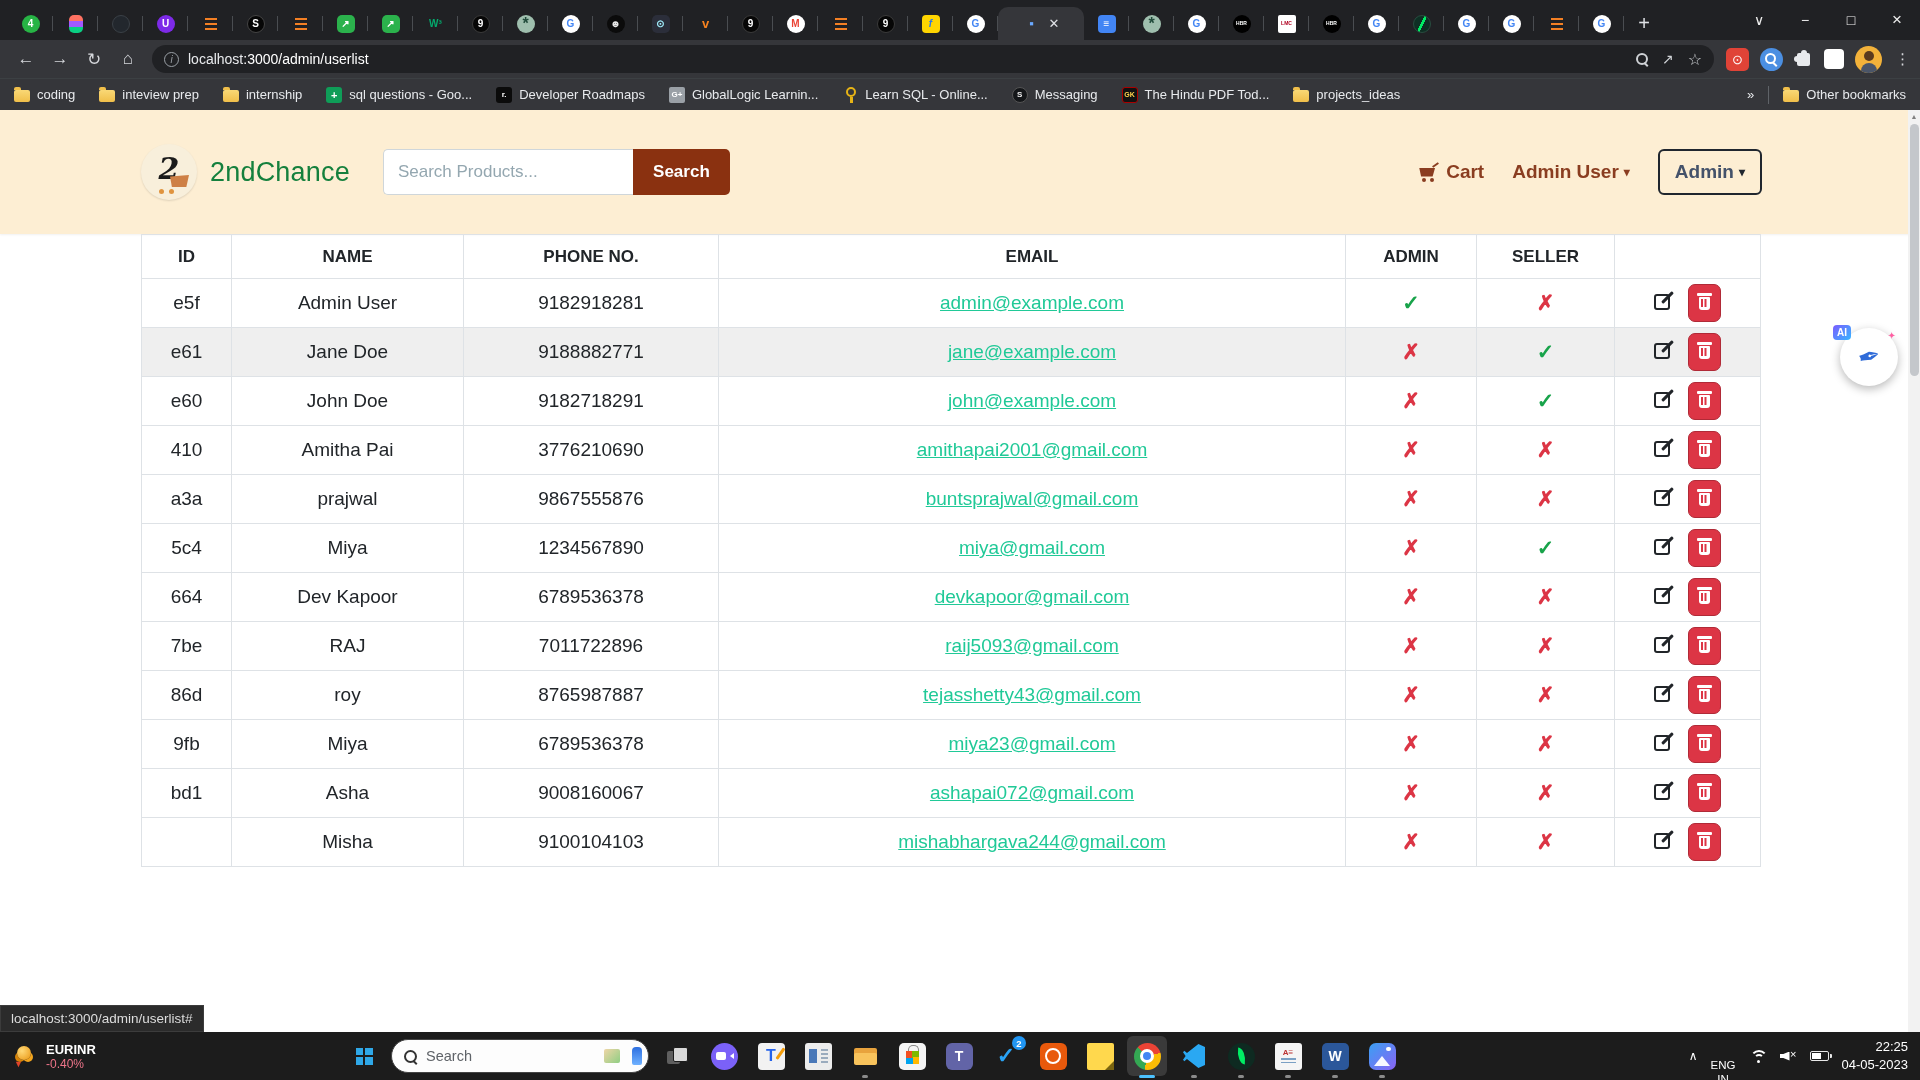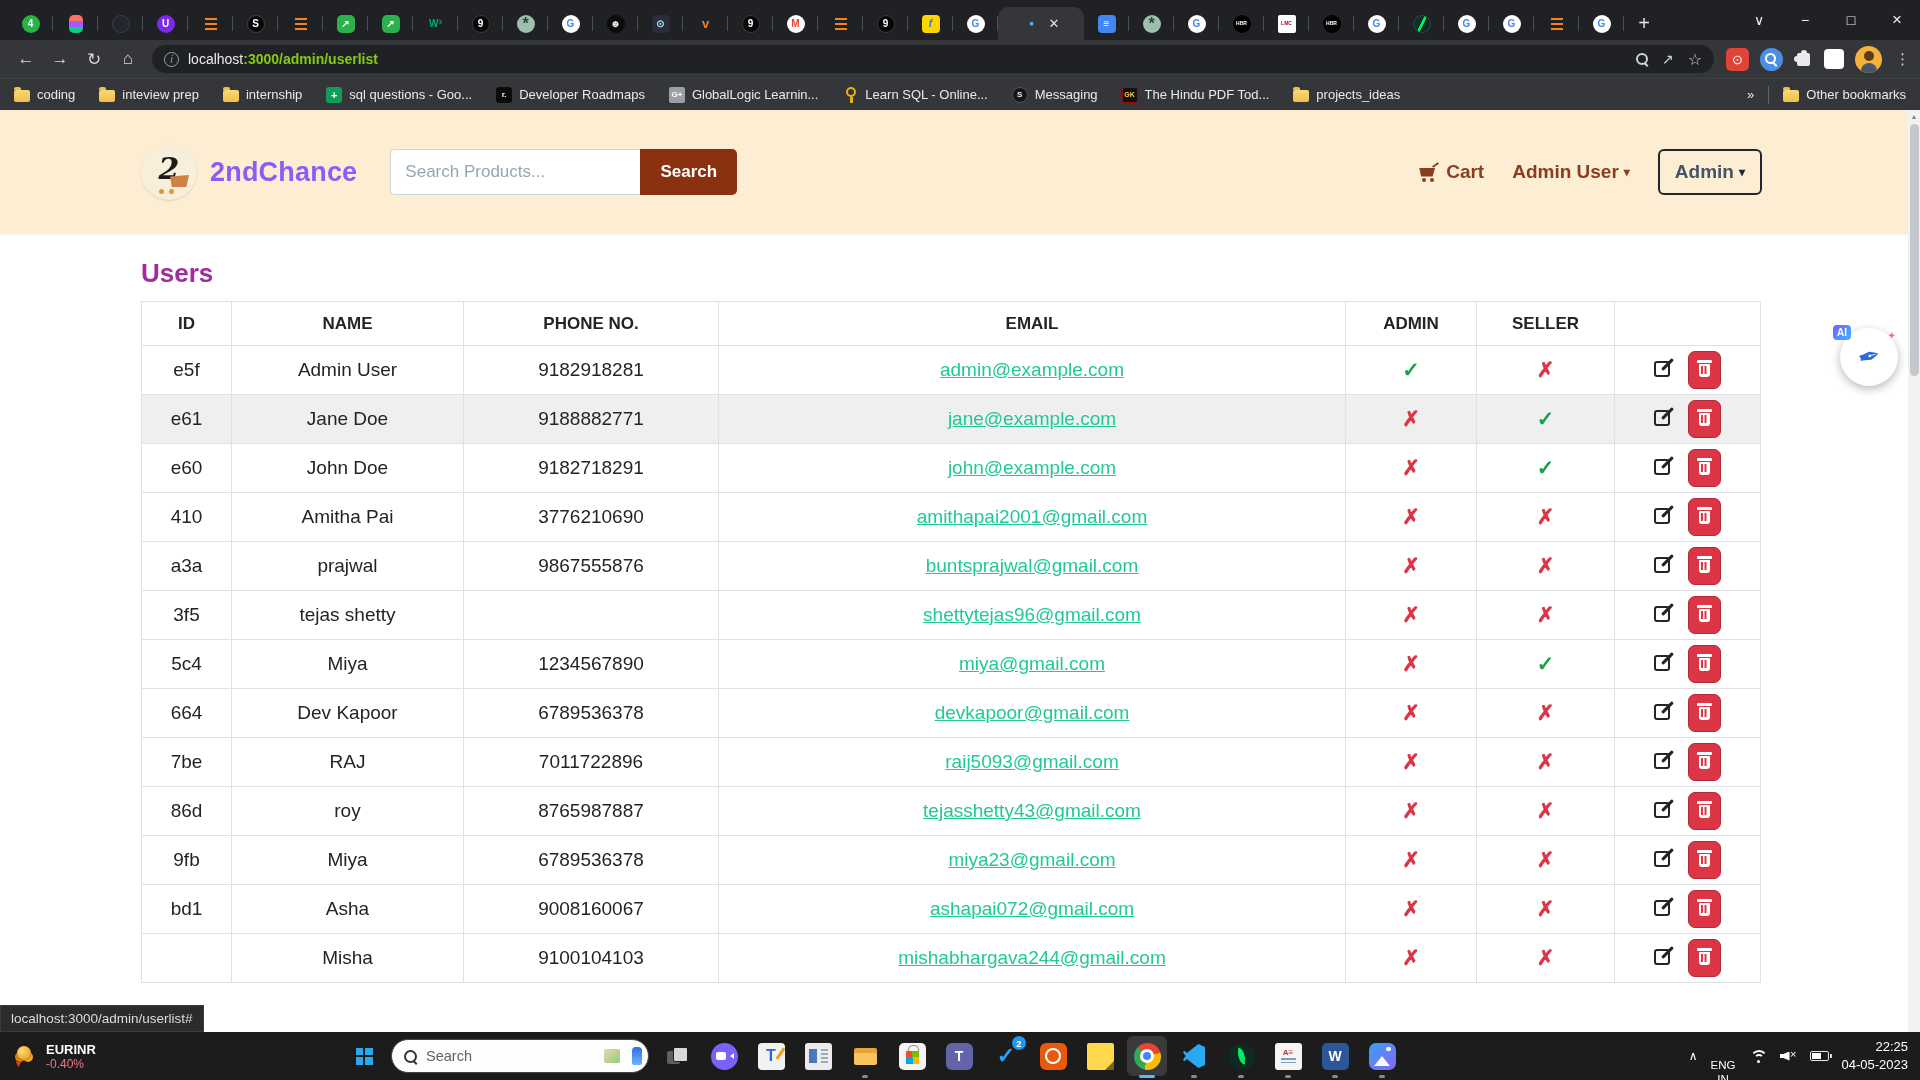--- a/index.html
+++ b/index.html
@@ -24,21 +24,21 @@
 
   .toolbar { height:38px; background:#35363a; display:flex; align-items:center; padding:0 10px; gap:2px; }
   .nav-ic { width:32px; height:30px; display:flex; align-items:center; justify-content:center;
             color:#d5d7db; font-size:17px; }
   .omnibox { flex:1; height:28px; background:#202124; border-radius:14px; margin:0 6px;
              display:flex; align-items:center; padding:0 12px; gap:9px; }
   .ic-info { width:15px; height:15px; border:1.5px solid #9aa0a6; border-radius:50%; color:#9aa0a6;
              font-size:10px; display:flex; align-items:center; justify-content:center; font-style:italic; flex:none;}
   .url { font-size:14px; }
   .url .host { color:#e8eaed;text-align:right; }
-  .url .rest { color:#84cc16;font-weight:bold; }
+  .url .rest { color:#ffffff; }
   .omni-right { margin-left:auto; display:flex; align-items:center; gap:14px; color:#cfd2d6; font-size:14px; }
   .mini-mag { position:relative; width:12px; height:12px; }
   .mini-mag::before { content:""; position:absolute; left:0; top:0; width:8px; height:8px;
                       border:2px solid #cfd2d6; border-radius:50%; }
   .mini-mag::after { content:""; position:absolute; left:9px; top:9px; width:2px; height:5px;
                      background:#cfd2d6; transform:rotate(-45deg); }
   .ext-area { display:flex; align-items:center; gap:11px; margin-left:4px; }
   .ext-react { width:23px; height:23px; border-radius:5px; background:#e04337; color:#fff;
                display:flex; align-items:center; justify-content:center; font-size:13px; }
   .ext-blue { width:23px; height:23px; border-radius:50%; background:#4b8fe2; position:relative; }
@@ -86,21 +86,21 @@
   .site-nav { height:124px; background:#fdeed3; display:flex; align-items:center;
               padding:0 158px 0 141px; box-shadow:0 1px 2px rgba(0,0,0,.06); }
   .logo { width:56px; height:56px; border-radius:50%; background:#f8efdb; position:relative; flex:none;
           display:flex; align-items:center; justify-content:center; box-shadow:0 1px 2px rgba(0,0,0,.12); }
   .logo-2 { font-family:"DejaVu Serif",serif; font-style:italic; font-weight:700; font-size:30px; color:#1b1b1b;
             margin-top:-8px; }
   .logo-cart { position:absolute; right:8px; bottom:13px; width:19px; height:12px; background:#ce8046;
                clip-path:polygon(0 12%,100% 0,86% 100%,10% 100%); }
   .logo-dots { position:absolute; left:18px; bottom:6px; width:5px; height:5px; border-radius:50%;
                background:#e0943f; box-shadow:10px 0 0 #e0943f; }
-  .brand { font-size:27px; font-weight:700; color:#8b5cf6; margin-left:13px; letter-spacing:.2px; }
+  .brand { font-size:27px; font-weight:400; color:#15803d; margin-left:13px; letter-spacing:.2px; }
   .searchbox { display:flex; margin-left:33px; }
   .searchbox input { width:250px; height:46px; border:1px solid #cfd6da; border-right:none;
                      border-radius:5px 0 0 5px; padding:0 14px; font-size:17px; outline:none;
                      font-family:"Liberation Sans",sans-serif; }
   .searchbox input::placeholder { color:#94a7b0; }
   .search-btn { width:97px; height:46px; background:#8a3110; color:#fff; border:none;
                 border-radius:0 5px 5px 0; font-size:17px; font-weight:600; cursor:pointer;
                 font-family:"Liberation Sans",sans-serif; }
   .nav-right { margin-left:auto; display:flex; align-items:center; gap:28px; }
   .nav-link { display:flex; align-items:center; color:#8a3d20; font-size:19px; font-weight:600; cursor:pointer; }
@@ -574,21 +574,20 @@
         <span class="caret">▾</span>
       </div>
       <button class="admin-btn">
         <span>Admin</span>
         <span class="caret">▾</span>
       </button>
     </div>
   </div>
 
   <div class="main">
-    <div class="page-title">Users</div>
     <table class="users">
       <colgroup>
         <col style="width:90px">
           <col style="width:232px">
           <col style="width:255px">
         <col style="width:627px">
           <col style="width:131px">
           <col style="width:138px">
           <col style="width:146px">
       </colgroup>
@@ -664,32 +663,20 @@
             <td>9867555876</td>
             <td><a class="email-link">buntsprajwal@gmail.com</a></td>
             <td><span class="mark" data-v="no"></span></td>
             <td><span class="mark" data-v="no"></span></td>
             <td class="act-cell">
               <button class="edit-btn"><span class="ic-edit"></span></button>
               <button class="del-btn"><span class="ic-trash"></span></button>
             </td>
           </tr>
 
-          <tr>
-            <td>3f5</td>
-            <td>tejas shetty</td>
-            <td></td>
-            <td><a class="email-link">shettytejas96@gmail.com</a></td>
-            <td><span class="mark" data-v="no"></span></td>
-            <td><span class="mark" data-v="no"></span></td>
-            <td class="act-cell">
-              <button class="edit-btn"><span class="ic-edit"></span></button>
-              <button class="del-btn"><span class="ic-trash"></span></button>
-            </td>
-          </tr>
 
 
           <tr>
             <td>5c4</td>
             <td>Miya</td>
             <td>1234567890</td>
             <td><a class="email-link">miya@gmail.com</a></td>
             <td><span class="mark" data-v="no"></span></td>
             <td><span class="mark" data-v="yes"></span></td>
             <td class="act-cell">

